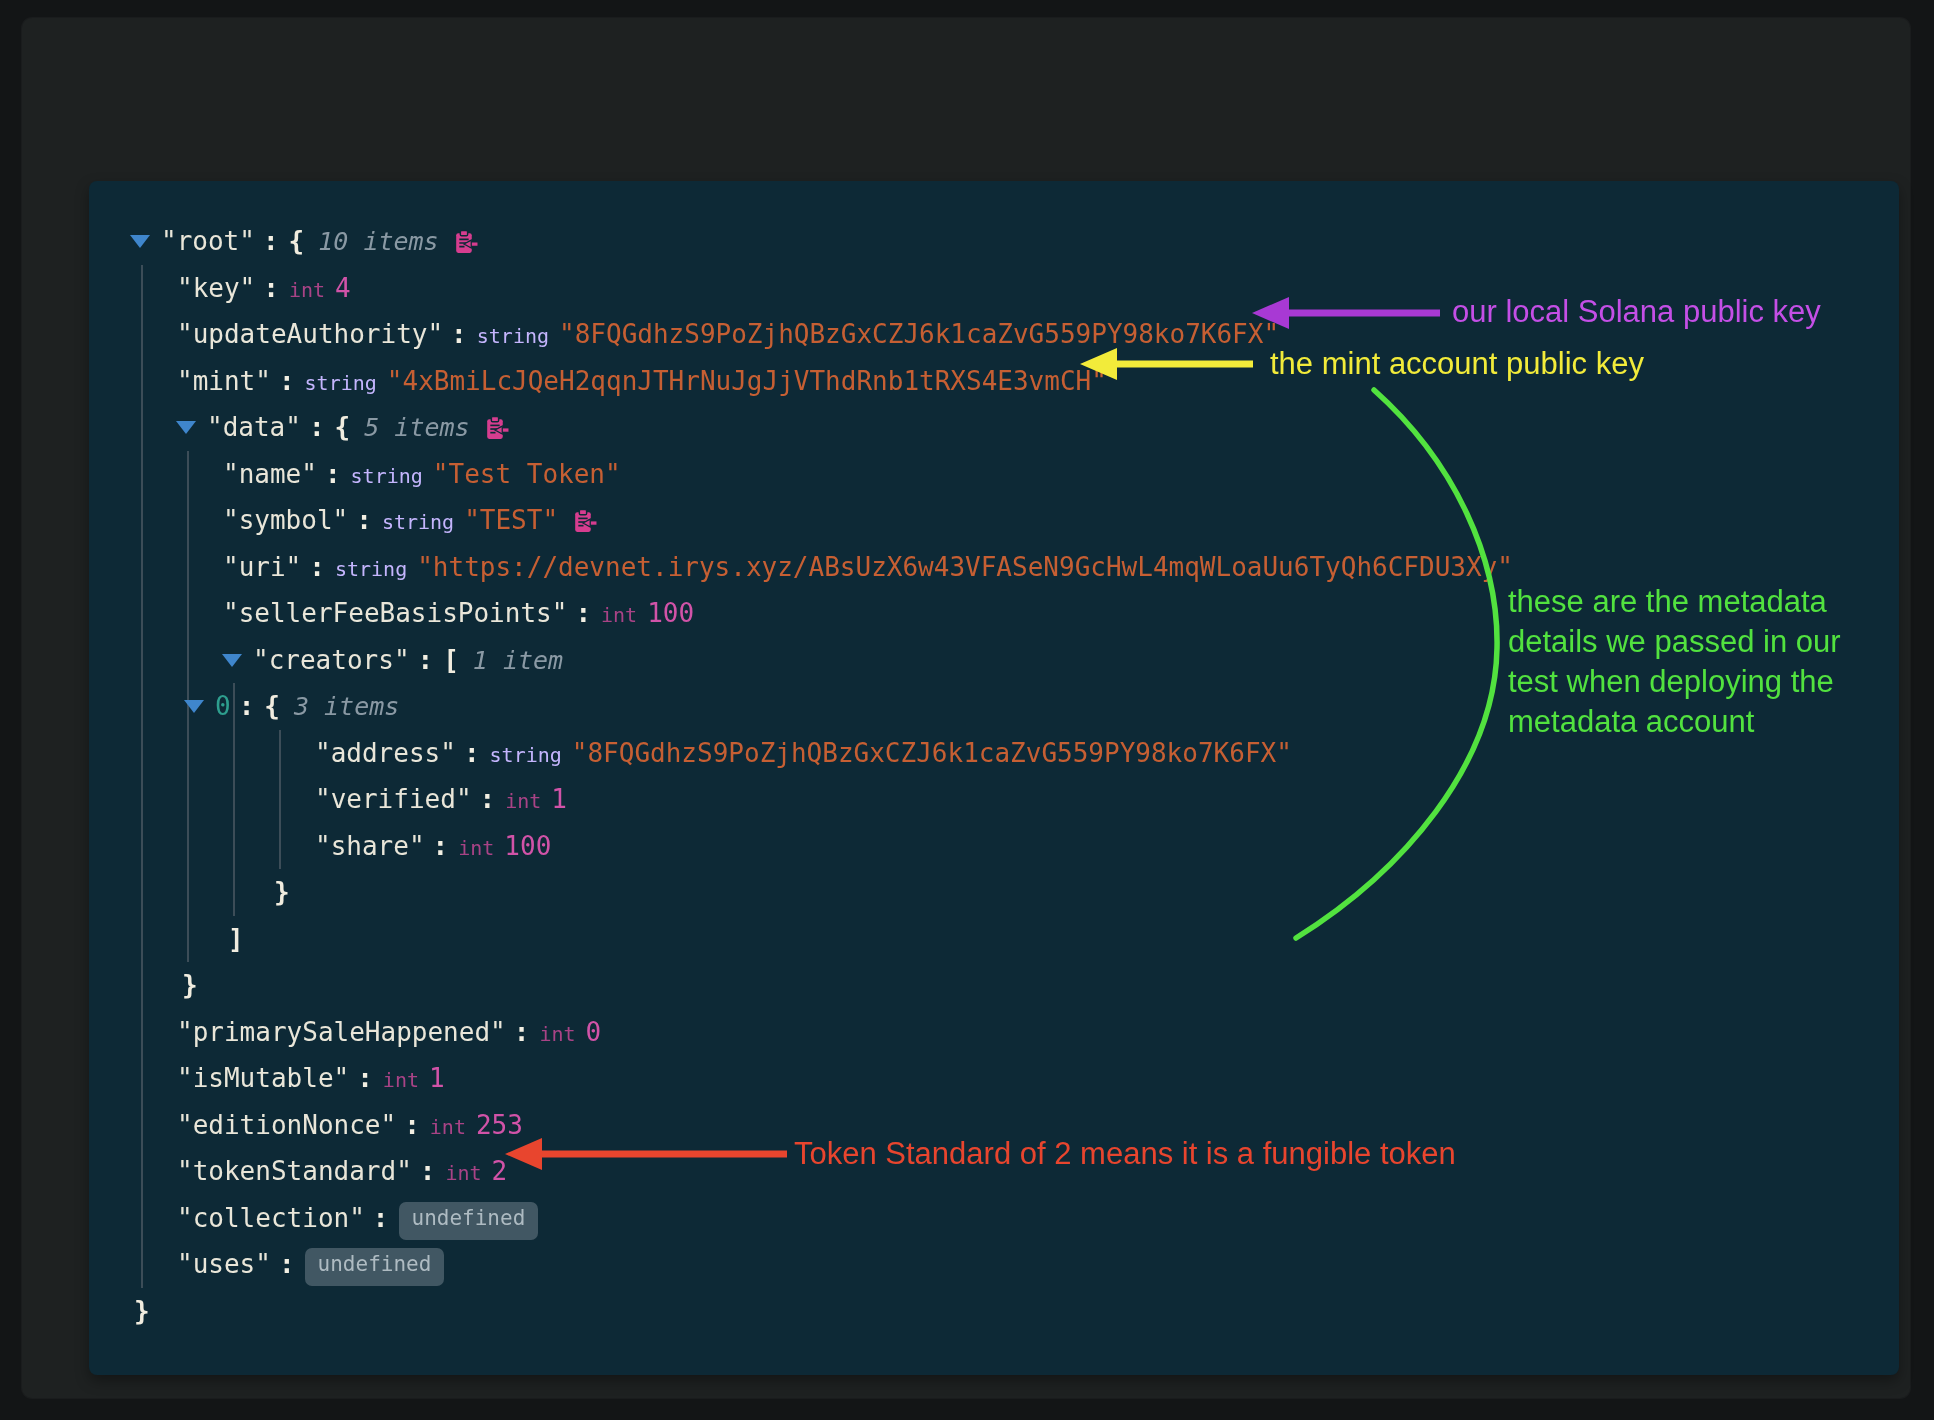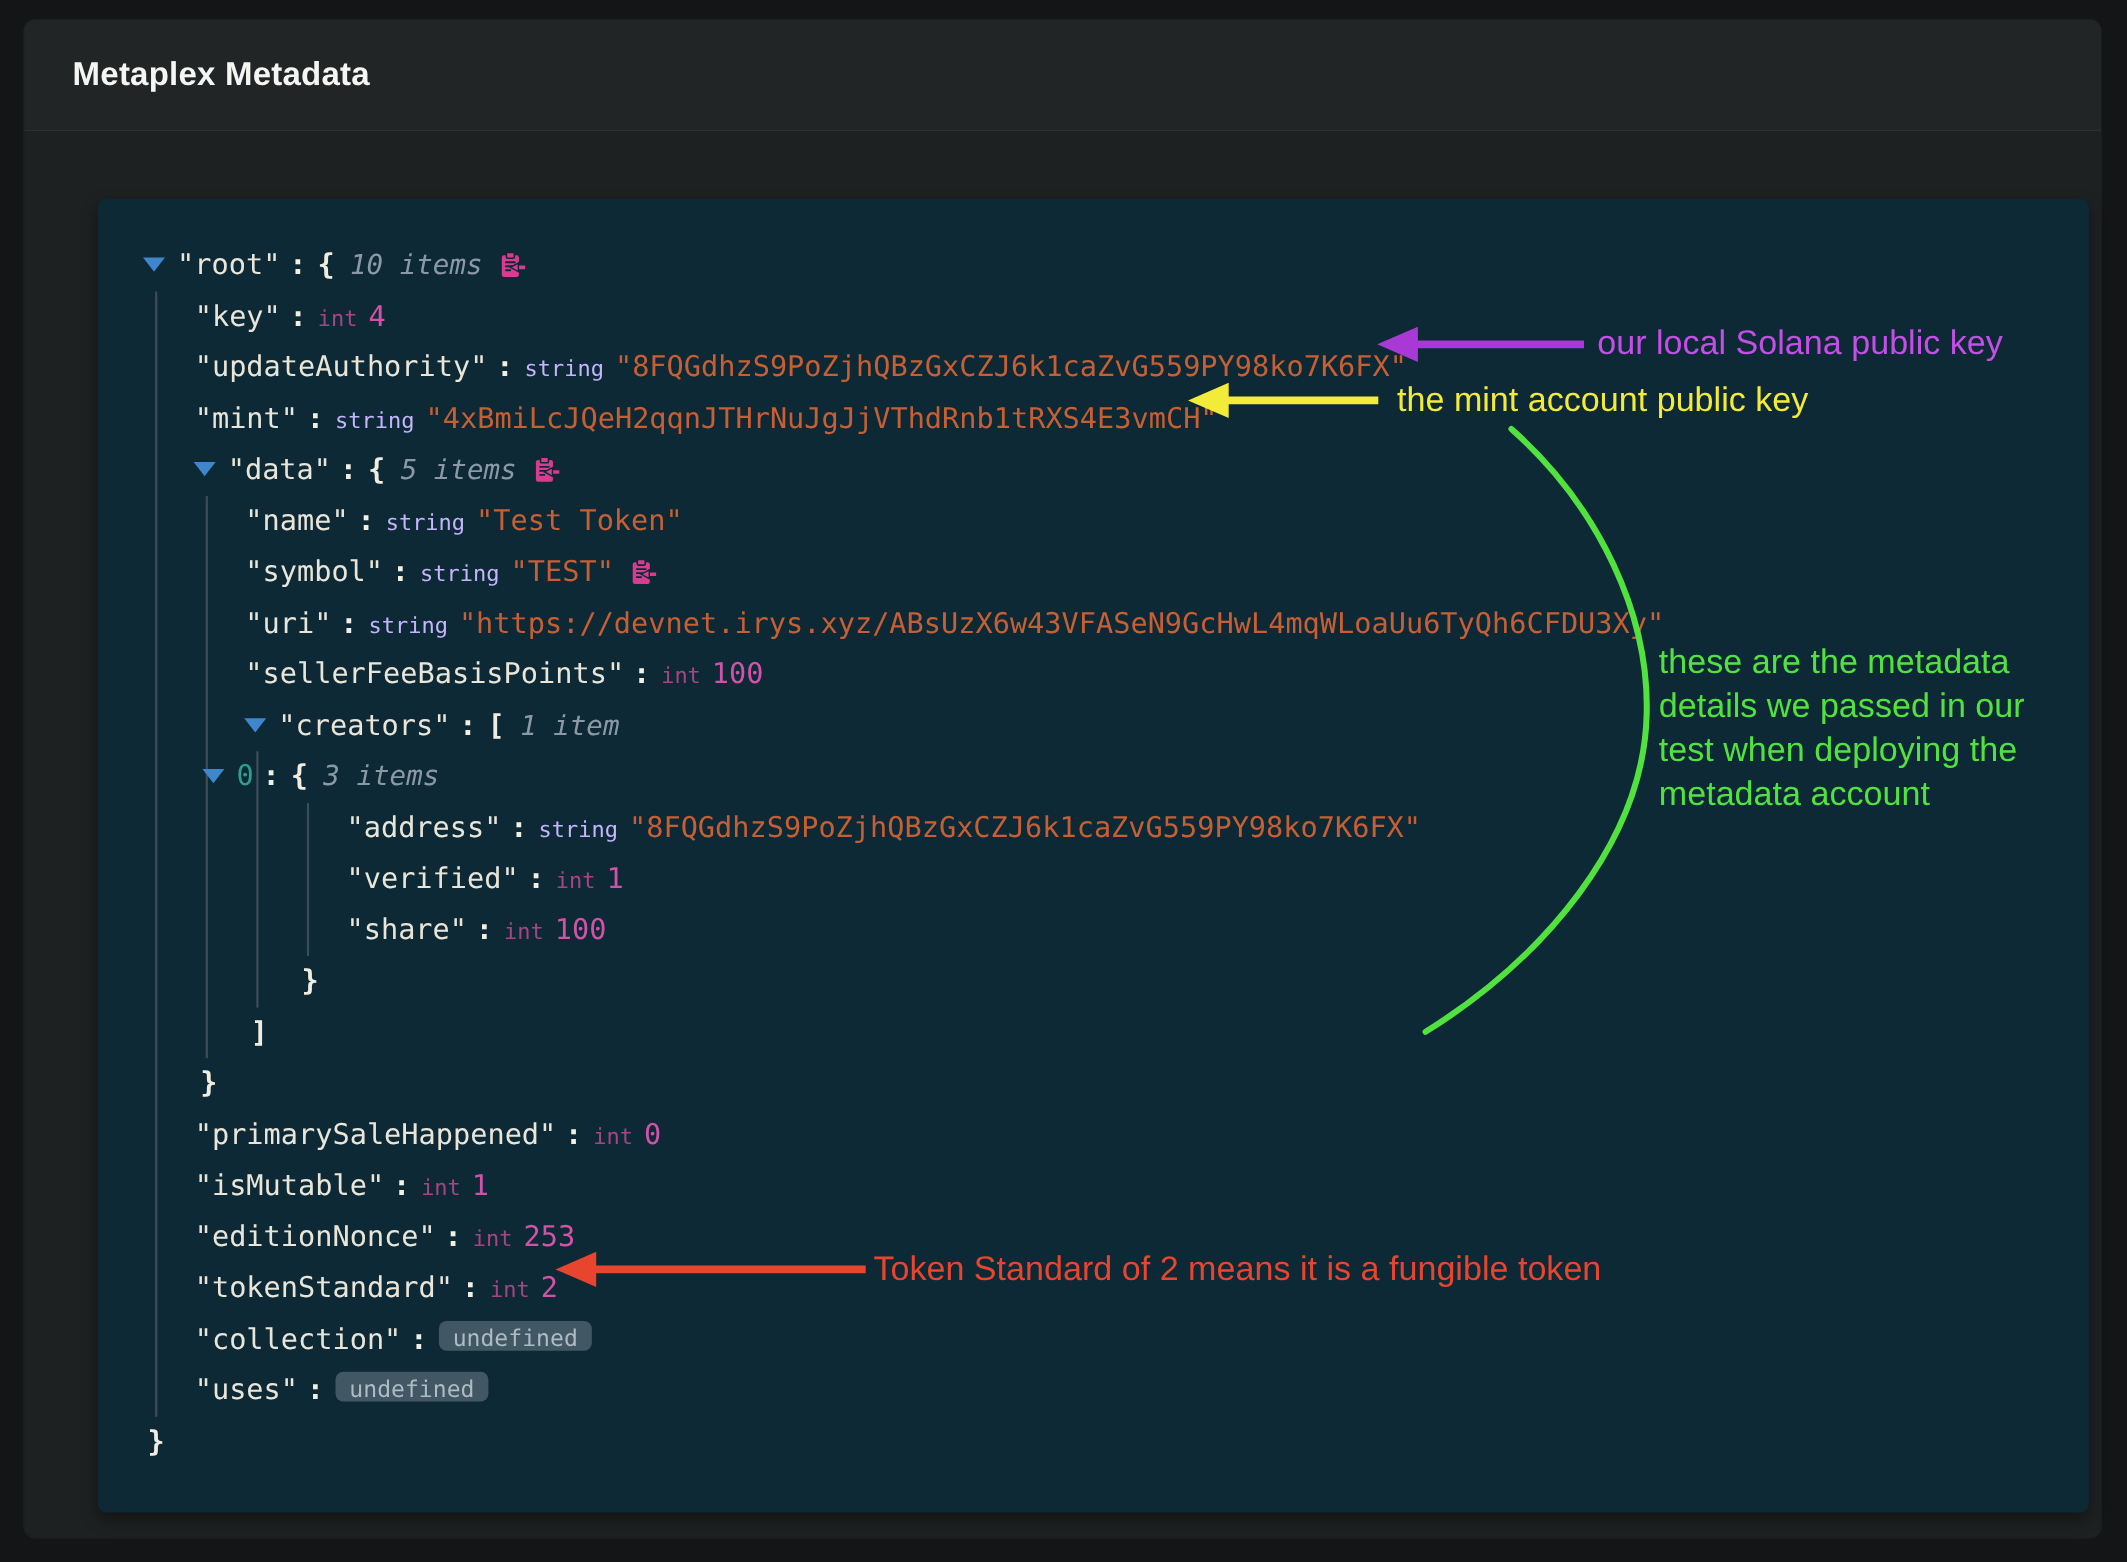--- a/index.html
+++ b/index.html
@@ -36,39 +36,36 @@
   .k.idx { color:#2e9e8e; }
   .colon { color:#f2efe3; font-weight:700; margin:0 10px 0 8px; }
   .brkt  { color:#f0ecdf; font-weight:700; }
   .meta  { color:#8a99a4; font-style:italic; font-size:25px; margin-left:14px;text-align:center; }
   .tlabel{ font-size:20px; margin-right:10px; }
   .tlabel.string { color:#c4b5fd; }
   .tlabel.int    { color:#a84386; }
   .val.string { color:#c65f33; }
   .val.int    { color:#d153a8; }
   .badge { display:inline-block; background:rgba(138,153,161,0.42); color:#aebbc2;
-           font-size:21px; line-height:1; padding:6px 13px 0; border-radius:7px;
+           font-size:21px; line-height:1; padding:6px 13px 11px; border-radius:7px;
            vertical-align:2px; }
   .copy-icon { vertical-align:-6px; margin-left:12px; }
 
   
   .note { position:absolute; font-size:31px; font-weight:400; white-space:pre-line; }
   #note-update { left:1452px; top:294px;  }
   #note-mint   { left:1270px; top:346px;  }
   #note-meta   { left:1508px; top:582px;  line-height:40px; }
   #note-token  { left:794px;  top:1136px; }
   .overlay { position:absolute; left:0; top:0; width:1934px; height:1420px; pointer-events:none; }
 </style>
 </head>
 <body>
 
 <div class="card">
-  <div class="card-header">
-    <div class="card-title">Metaplex Metadata</div>
-  </div>
 
   <div class="json-panel">
     <div class="guide g0"></div>
     <div class="guide g1"></div>
     <div class="guide g2"></div>
     <div class="guide g3"></div>
     <div class="tree" id="tree">
         <div class="row" style="padding-left: 41px;"><span class="expander"></span><span class="k">"root"</span><span class="colon">:</span><span class="brkt">{</span><span class="meta">10 items</span><svg viewBox="0 0 26 26" width="27" height="27" class="copy-icon">
             <rect x="5" y="4" width="15" height="19" rx="2" fill="#d63d8f"></rect>
             <rect x="9" y="1.5" width="7" height="5" rx="1.2" fill="#d63d8f" stroke="#0d2936" stroke-width="1.4"></rect>

